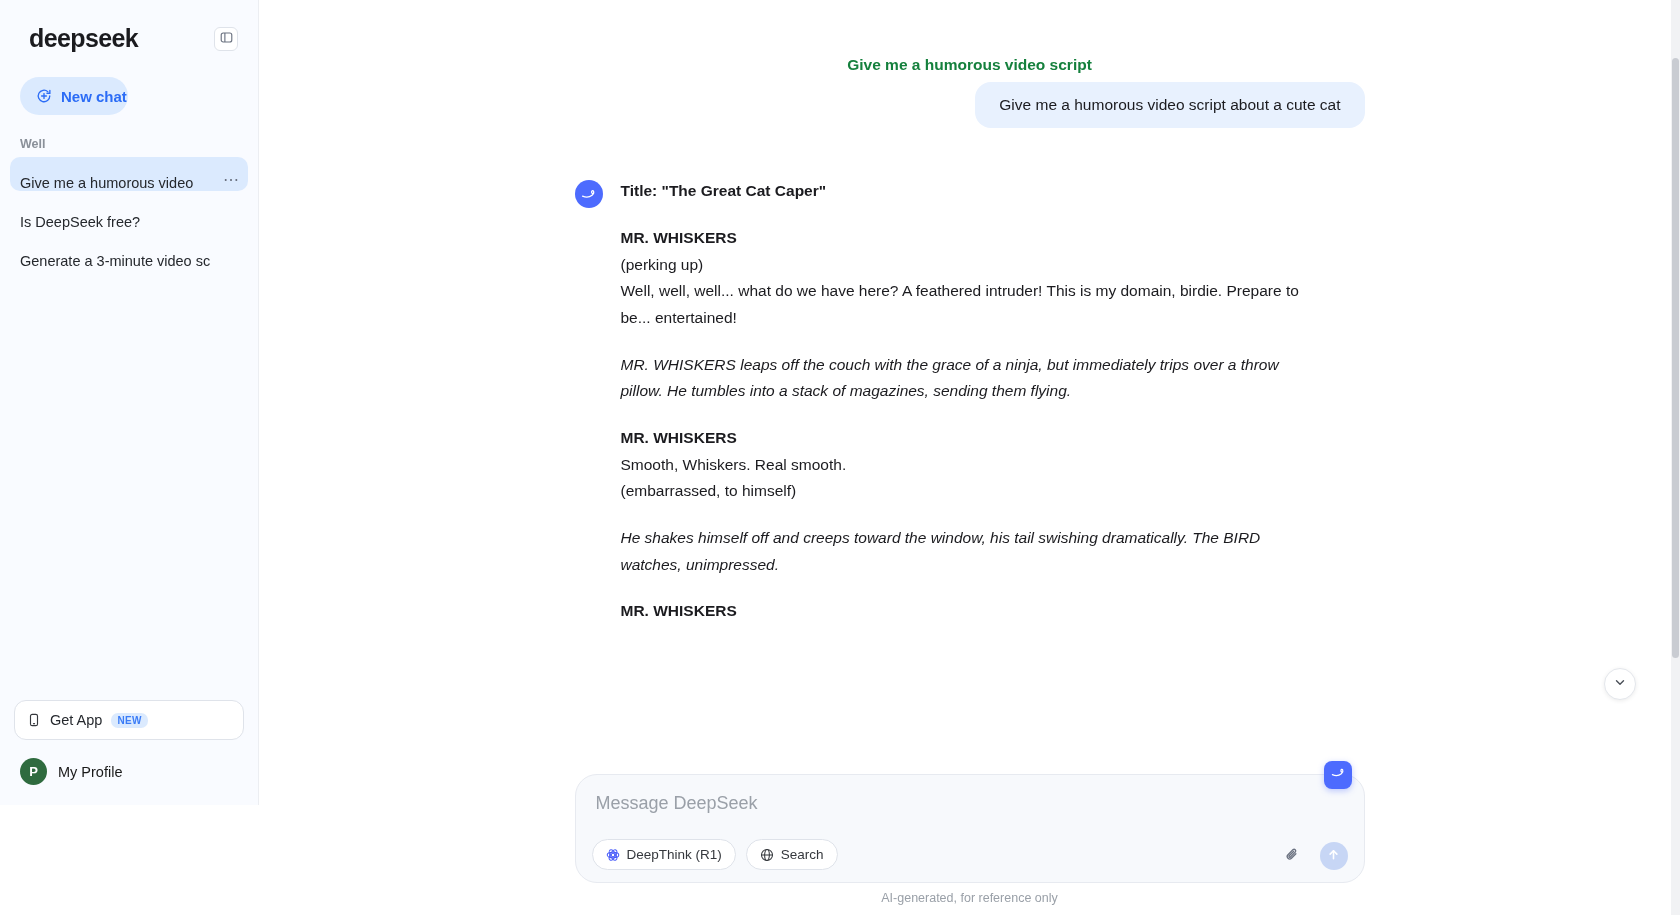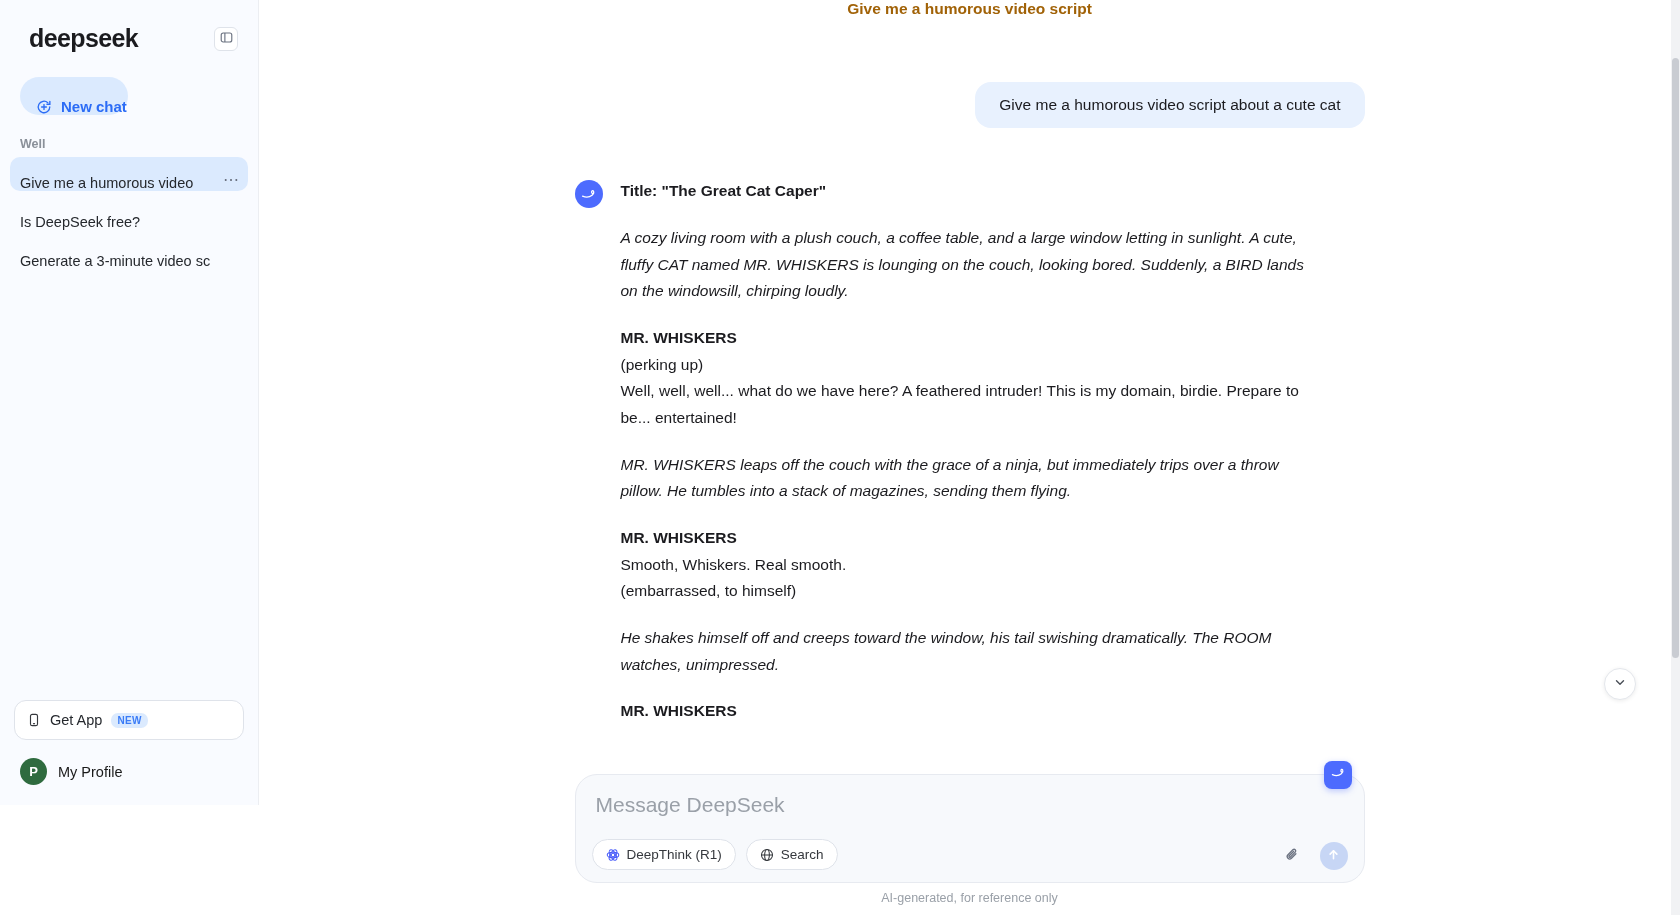--- a/index.html
+++ b/index.html
@@ -50,21 +50,21 @@
     cursor: pointer;
     color: #6b7280;
   }
   .new-chat {
     margin: 16px 20px 0 20px;
     height: 38px;
     border-radius: 19px;
     background: #dbeafe;
     color: #2b6cf6;
     display: flex;
-    align-items: flex-end;
+    align-items: center;
     gap: 9px;
     padding: 0 16px;
     width: 108px;
     font-size: 15px;
     font-weight: 600;
     cursor: pointer;
     white-space: nowrap;
   }
   .section-label {
     margin: 22px 0 6px 20px;
@@ -149,25 +149,25 @@
   .main {
     flex: 1 1 auto;
     position: relative;
     height: 915px;
     background: #fff;
     overflow: hidden;
   }
   .topbar {
     height: 74px;
     display: flex;
-    align-items: flex-start;
+    align-items: flex-end;
     justify-content: center;
     font-size: 15.5px;
     font-weight: 600;
-    color: #a16207;
+    color: #15803d;
   }
   .scroll-area {
     position: absolute;
     top: 60px; left: 0; right: 0; bottom: 0;
     overflow: hidden;
   }
   .thread {
     width: 790px;
     margin: 0 auto;
     padding-top: 22px;
@@ -226,21 +226,21 @@
     width: 790px;
     margin: 0 auto;
     background: #f7f9fc;
     border: 1px solid #e7eaf0;
     border-radius: 22px;
     padding: 16px 16px 12px 16px;
     position: relative;
     min-height: 108px;
   }
   .composer-input {
-    font-size: 21px;
+    font-size: 18px;
     color: #9aa0a8;
     min-height: 38px;
     padding: 2px 4px;
     cursor: text;
   }
   .composer-tools {
     display: flex;
     align-items: center;
     gap: 10px;
     margin-top: 10px;
@@ -397,37 +397,36 @@
 
         <div class="assistant-row">
           <div class="ds-avatar">
             <svg width="17" height="17" viewBox="0 0 20 20" fill="none" stroke="#ffffff" stroke-width="1.5" stroke-linecap="round">
               <path d="M3 12c3.6 1.6 8.2 1.3 11.2-1.1 1.6-1.3 2.3-3.2 1.7-4.6-.5-1.2-1.8-1-2.2.2-.3 1 .2 2.2 1.3 2.7"></path>
             </svg>
           </div>
 
           <div class="msg">
             <p class="b">Title: "The Great Cat Caper"</p>
-            <p class="i">A cozy living room with a plush couch, a coffee table, and a large window letting in sunlight. A cute, fluffy CAT named MR. WHISKERS is lounging on the couch, looking bored. Suddenly, a BIRD lands on the windowsill, chirping loudly.</p>
 
             <div class="block">
               <span class="line b">MR. WHISKERS</span>
               <span class="line">(perking up)</span>
               <span class="line">Well, well, well... what do we have here? A feathered intruder! This is my domain, birdie. Prepare to be... entertained!</span>
             </div>
 
             <p class="i">MR. WHISKERS leaps off the couch with the grace of a ninja, but immediately trips over a throw pillow. He tumbles into a stack of magazines, sending them flying.</p>
 
             <div class="block">
               <span class="line b">MR. WHISKERS</span>
               <span class="line">Smooth, Whiskers. Real smooth.</span>
               <span class="line">(embarrassed, to himself)</span>
             </div>
 
-            <p class="i">He shakes himself off and creeps toward the window, his tail swishing dramatically. The ROOM watches, unimpressed.</p>
+            <p class="i">He shakes himself off and creeps toward the window, his tail swishing dramatically. The BIRD watches, unimpressed.</p>
 
             <div class="block">
               <span class="line b">MR. WHISKERS</span>
             </div>
           </div>
         </div>
       </div>
     </div>
 
     <div class="scroll-down">

